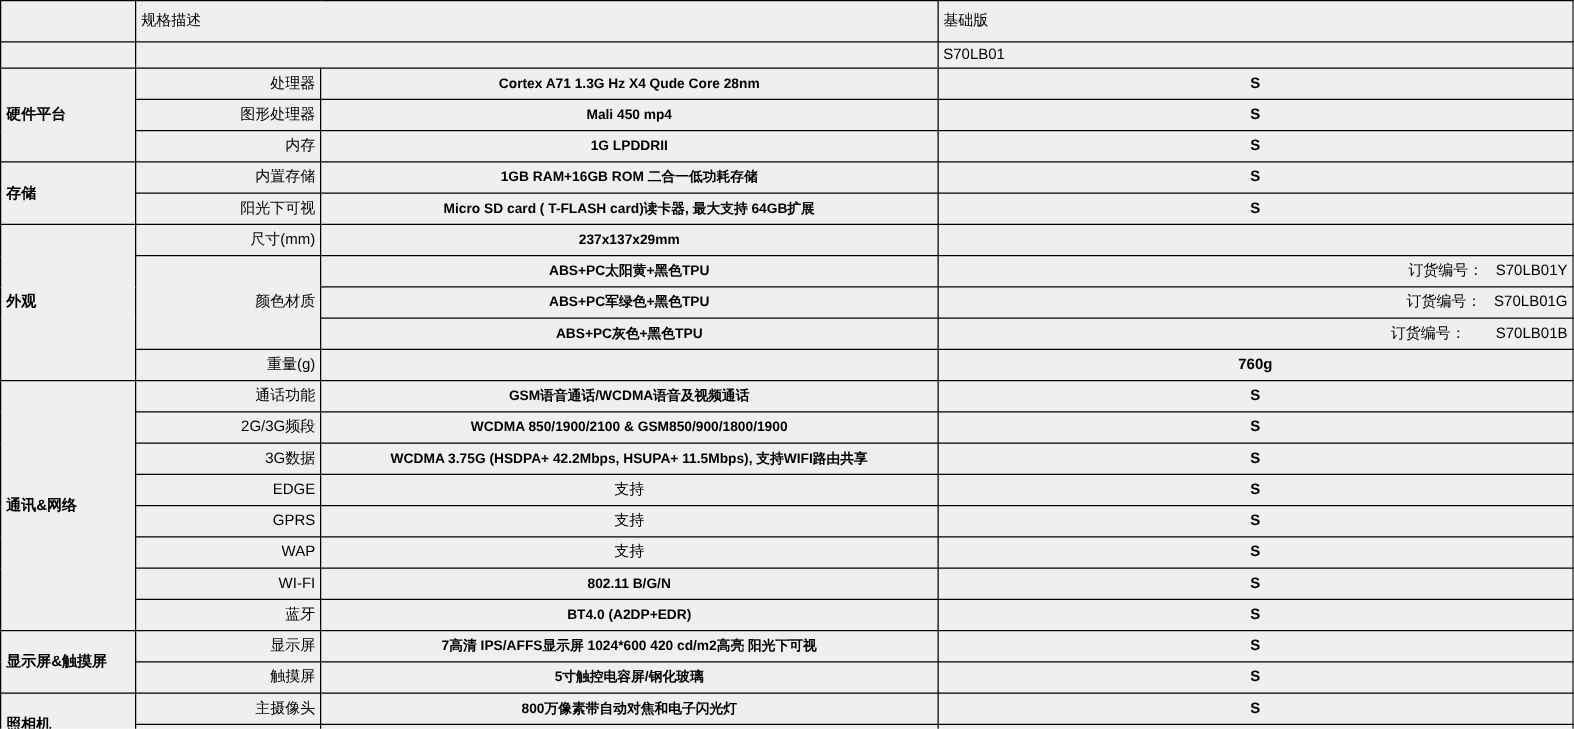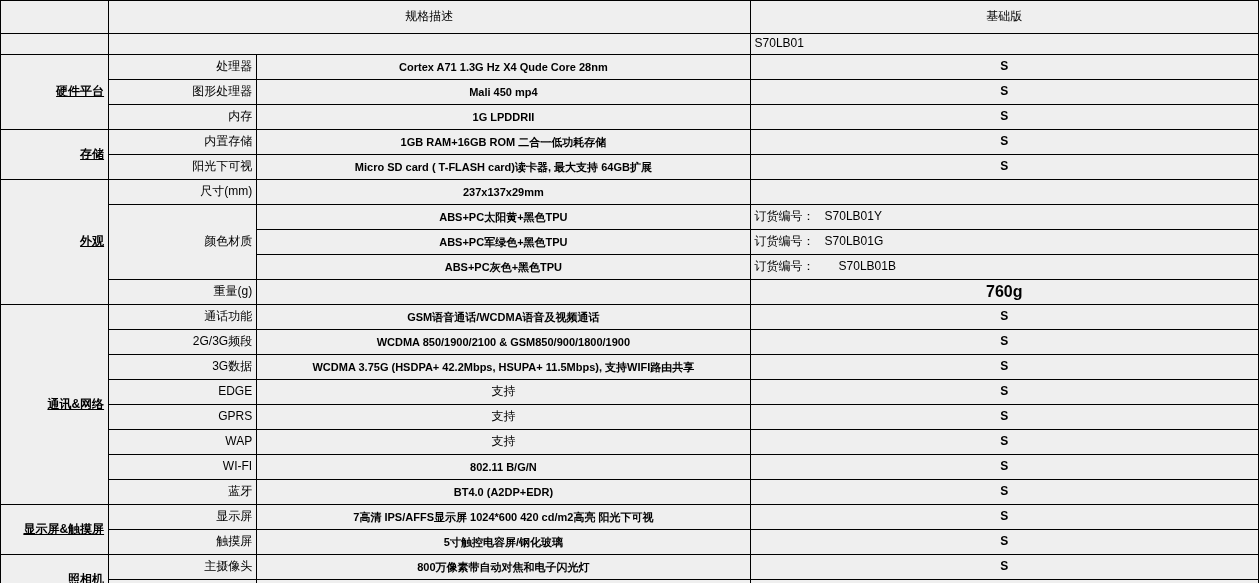--- a/index.html
+++ b/index.html
@@ -31,50 +31,48 @@
     font-size: 12px;
     line-height: 1.1;
   }
   
   col.c0 { width: 108px; }
   col.c1 { width: 148px; }
   col.c2 { width: 493px; }
   col.c3 { width: 508px; }
 
   .hdr {
-    text-align: center;
     font-size: 15px;
     height: 32px;
   }
   .cat {
-    text-align: right;
+    text-align: left;
     font-weight: bold;
     font-size: 13px;
-    text-decoration: underline;
   }
   .sub {
     text-align: right;
     font-size: 13px;
     padding-left: 8px;
   }
   .val {
     text-align: center;
     font-weight: bold;
   }
   .val.big { font-size: 11px; }
   .mark {
     text-align: center;
     font-weight: bold;
     font-size: 13px;
   }
   .mark.bigval {
-    font-size: 16px;
+    font-size: 12px;
   }
   .ordercell {
-    text-align: left;
+    text-align: right;
     padding-left: 232px;
     font-size: 12px;
     white-space: nowrap;
   }
   .modelcell {
     text-align: left;
     font-size: 13px;
     padding-left: 4px;
     height: 20px;
   }

